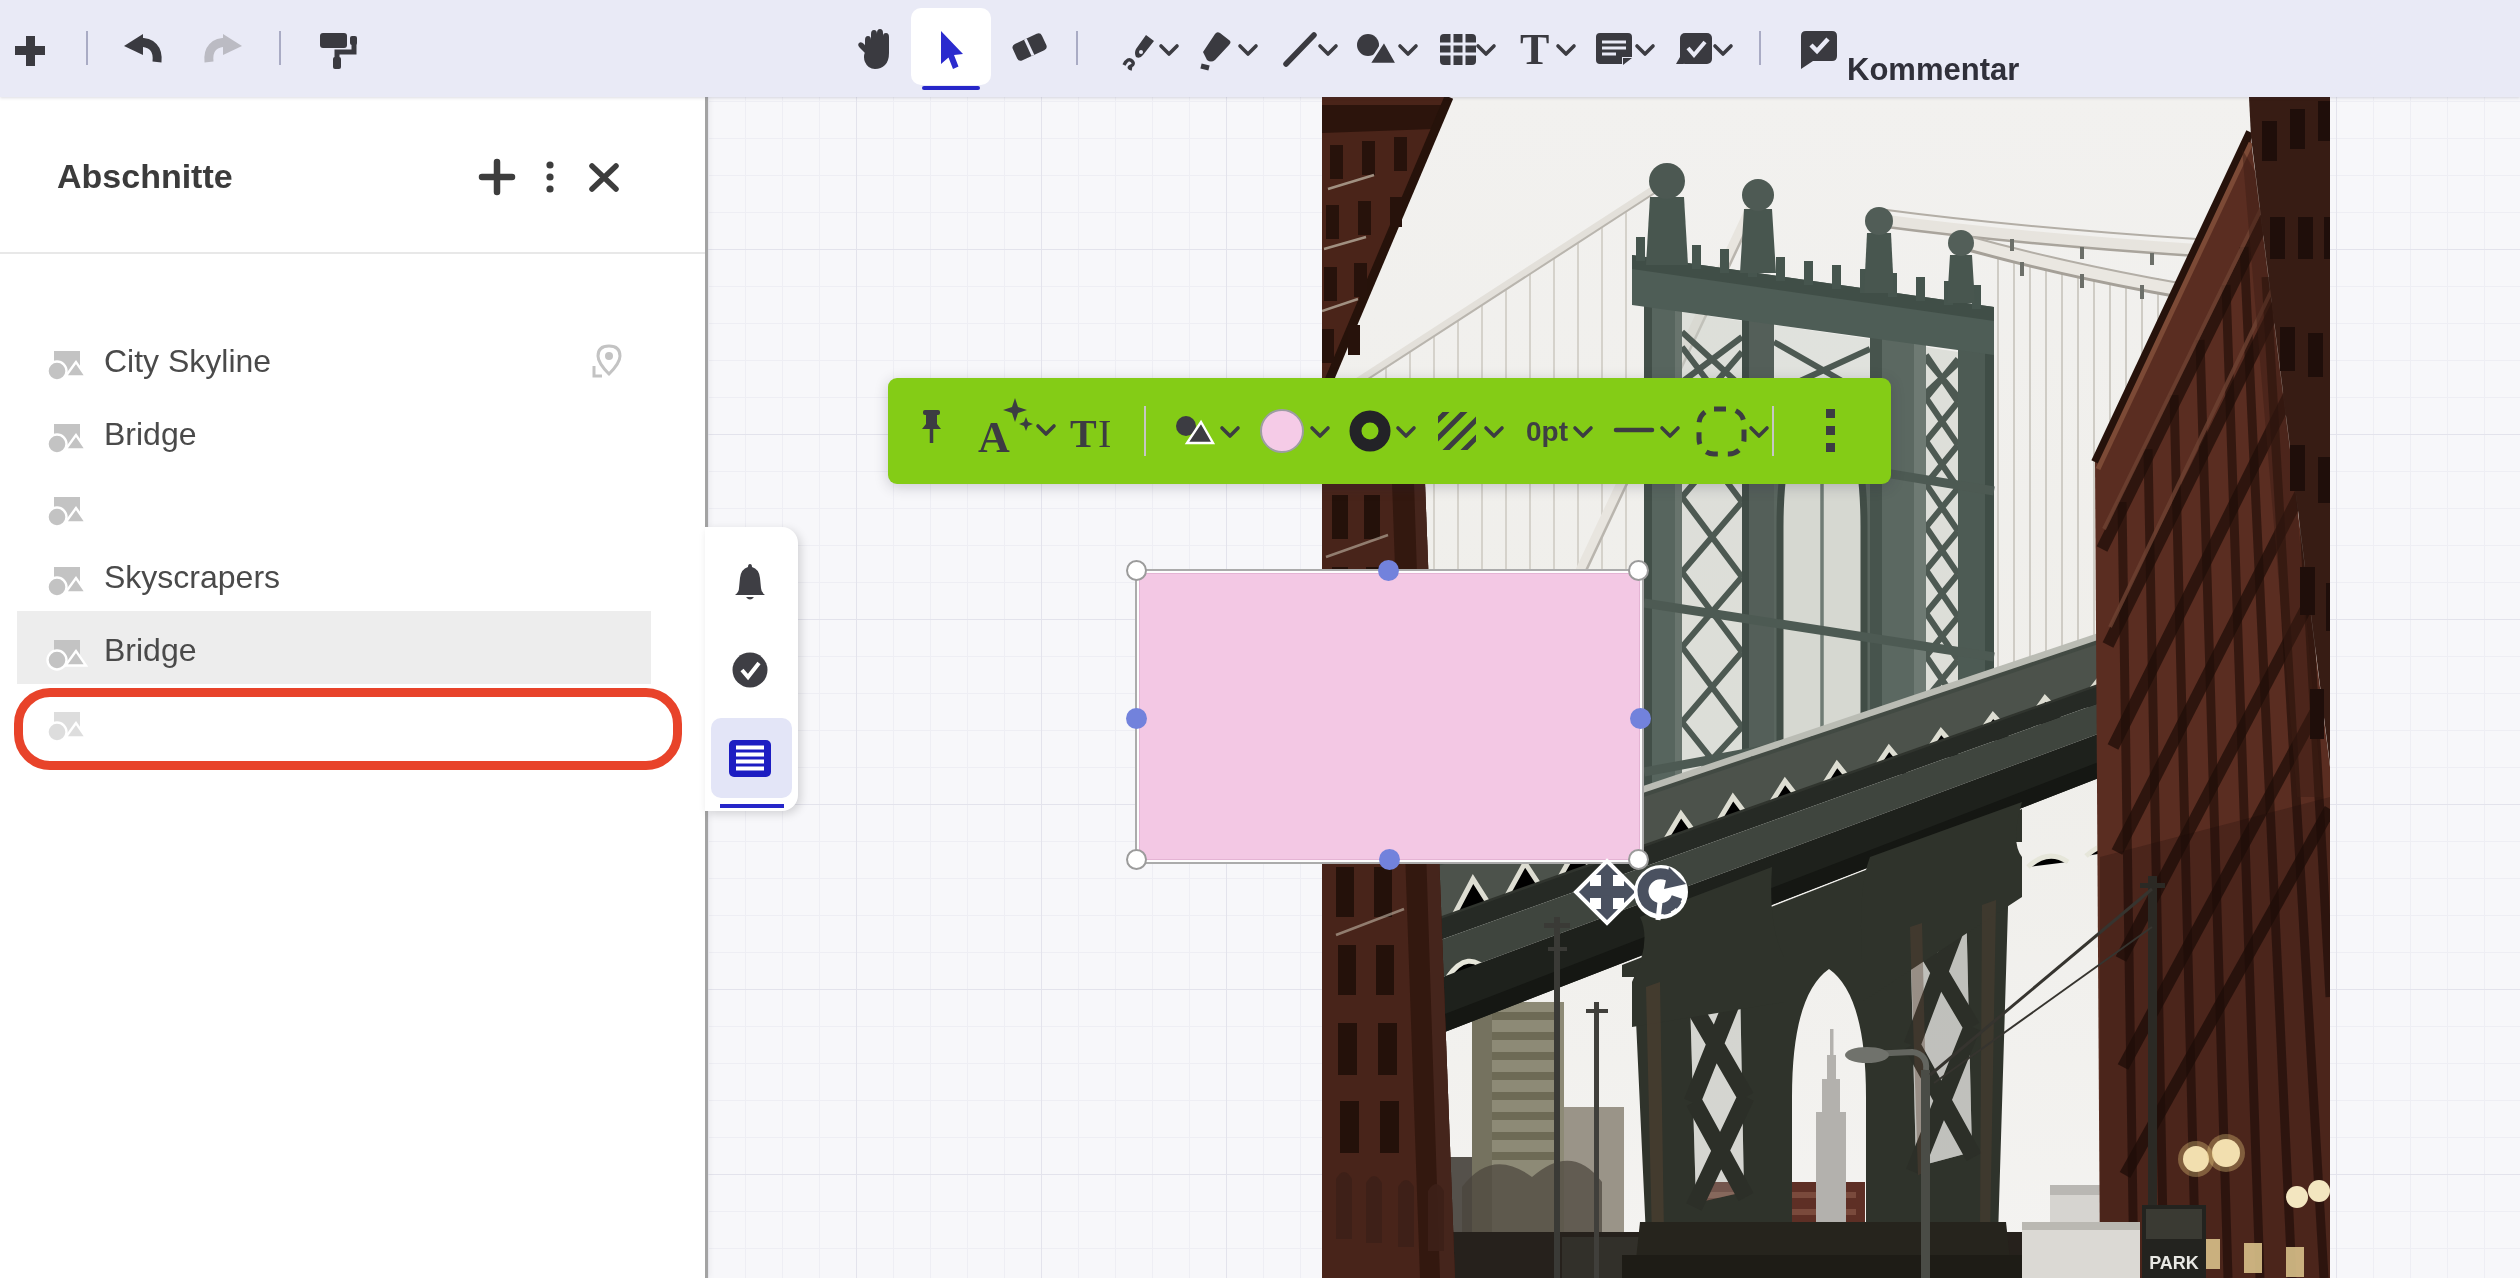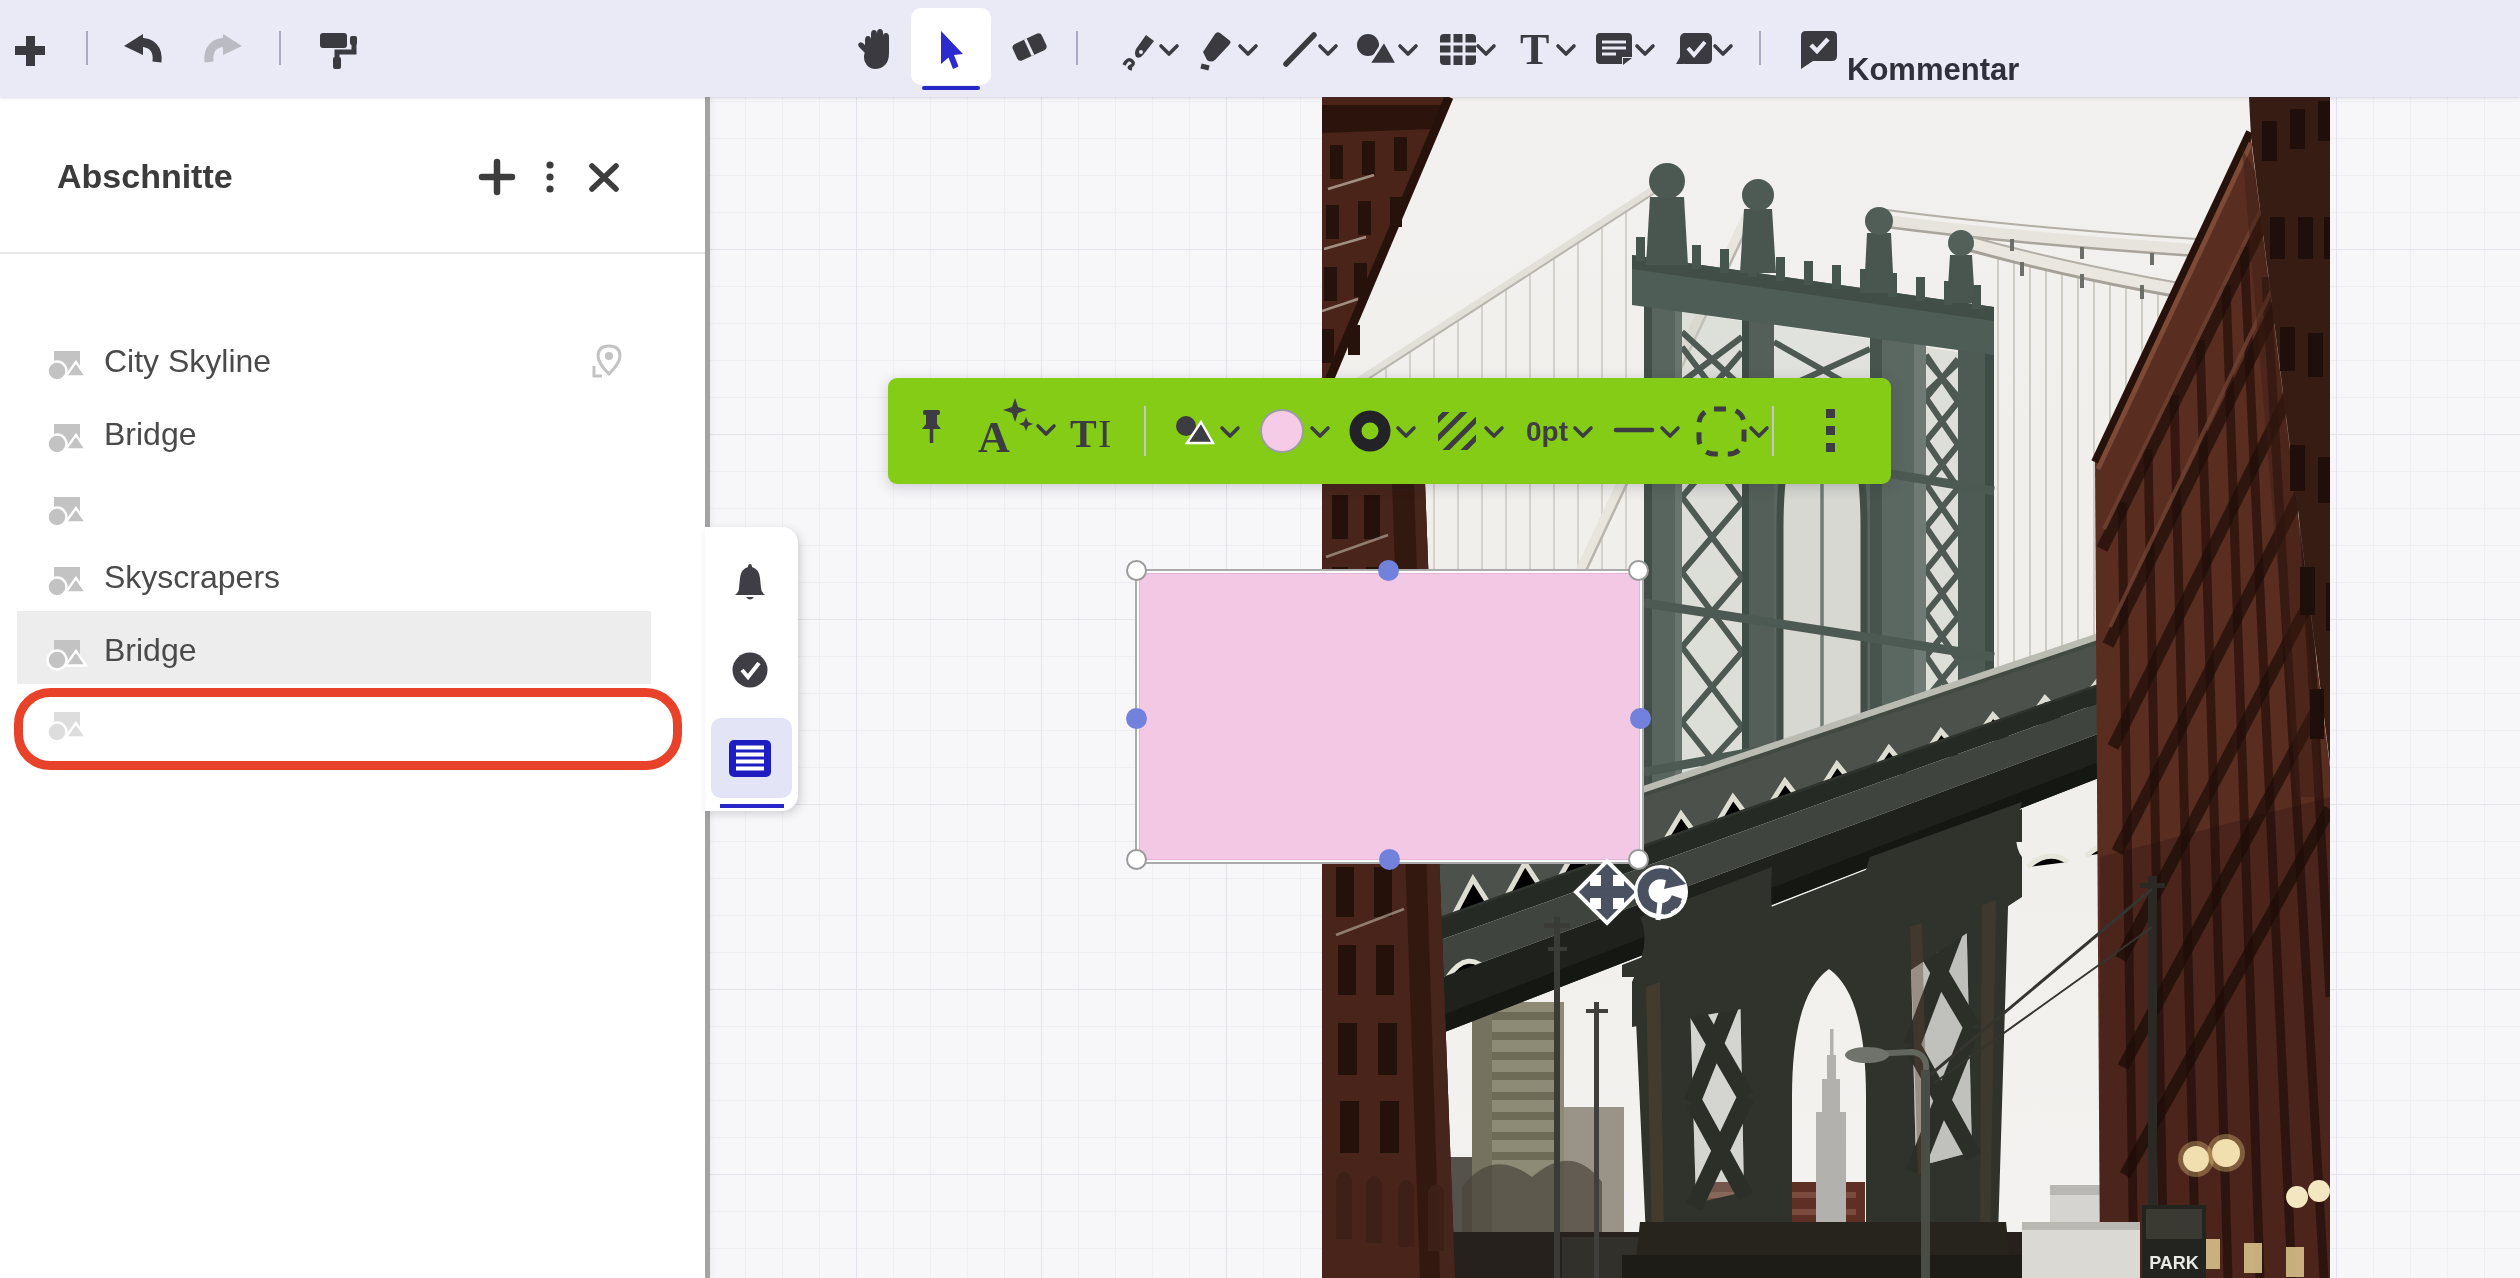--- a/index.html
+++ b/index.html
@@ -6,21 +6,21 @@
     font-family:"Liberation Sans",sans-serif;background:#f7f7fa;}
   .abs{position:absolute;}
   
   #topbar{position:absolute;left:0;top:0;width:2520px;height:97px;background:#e9eaf6;
     box-shadow:0 1px 3px rgba(60,60,90,.18);z-index:30;}
   .tdiv{position:absolute;top:31px;width:2px;height:34px;background:#a9abc4;}
   #selbtn{position:absolute;left:911px;top:8px;width:80px;height:77px;background:#fff;border-radius:10px;}
   #selunder{position:absolute;left:922px;top:86px;width:58px;height:4px;background:#2626c9;border-radius:2px;}
   
   #panel{position:absolute;left:0;top:97px;width:705px;height:1181px;background:#fff;
-    border-right:5px solid #a3a3a3;box-shadow:2px 0 6px rgba(0,0,0,.05);z-index:20;}
+    border-right:3px solid #a3a3a3;box-shadow:2px 0 6px rgba(0,0,0,.05);z-index:20;}
   #ptitle{position:absolute;left:57px;top:60px;font-size:34px;font-weight:bold;color:#3b3b3b;}
   #pdiv{position:absolute;left:0;top:155px;width:705px;height:2px;background:#e8e8e8;}
   .row{position:absolute;left:0;width:705px;height:73px;}
   .rowlbl{position:absolute;left:104px;top:50%;transform:translateY(-50%);font-size:32px;color:#4a4a4a;}
   .rowhl{position:absolute;left:17px;top:514px;width:634px;height:73px;background:#ededed;}
   #redbox{position:absolute;left:14px;top:591px;width:668px;height:82px;border:9px solid #e8432a;border-radius:36px;box-sizing:border-box;}
   
   #canvas{position:absolute;left:705px;top:97px;width:1815px;height:1181px;background:#f7f7fa;
     background-image:
       linear-gradient(to right, #e3e3ec 1px, transparent 1px),

